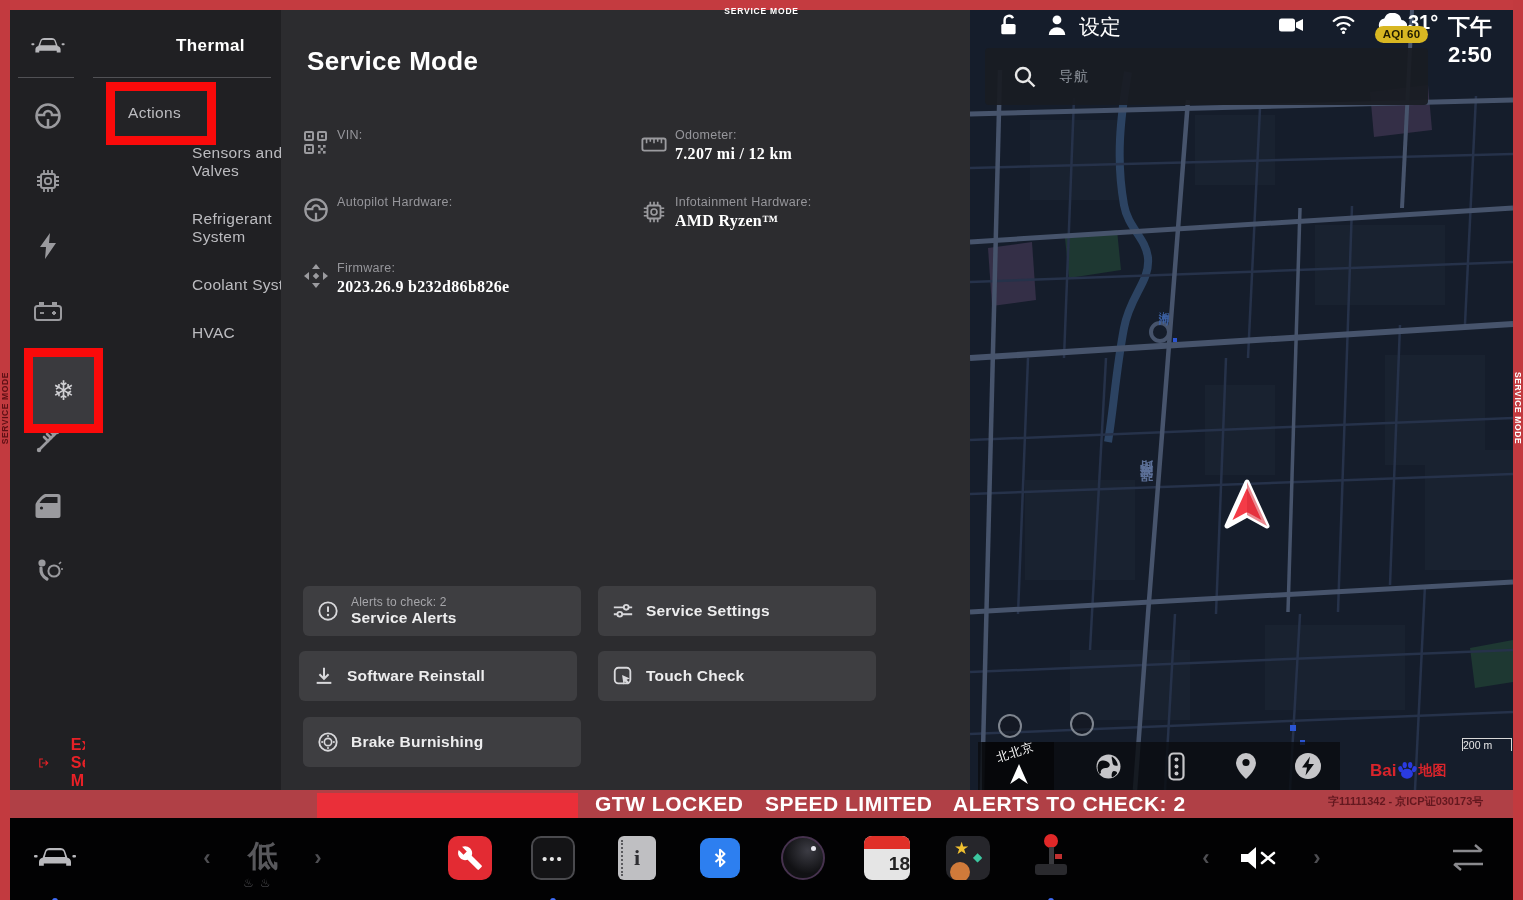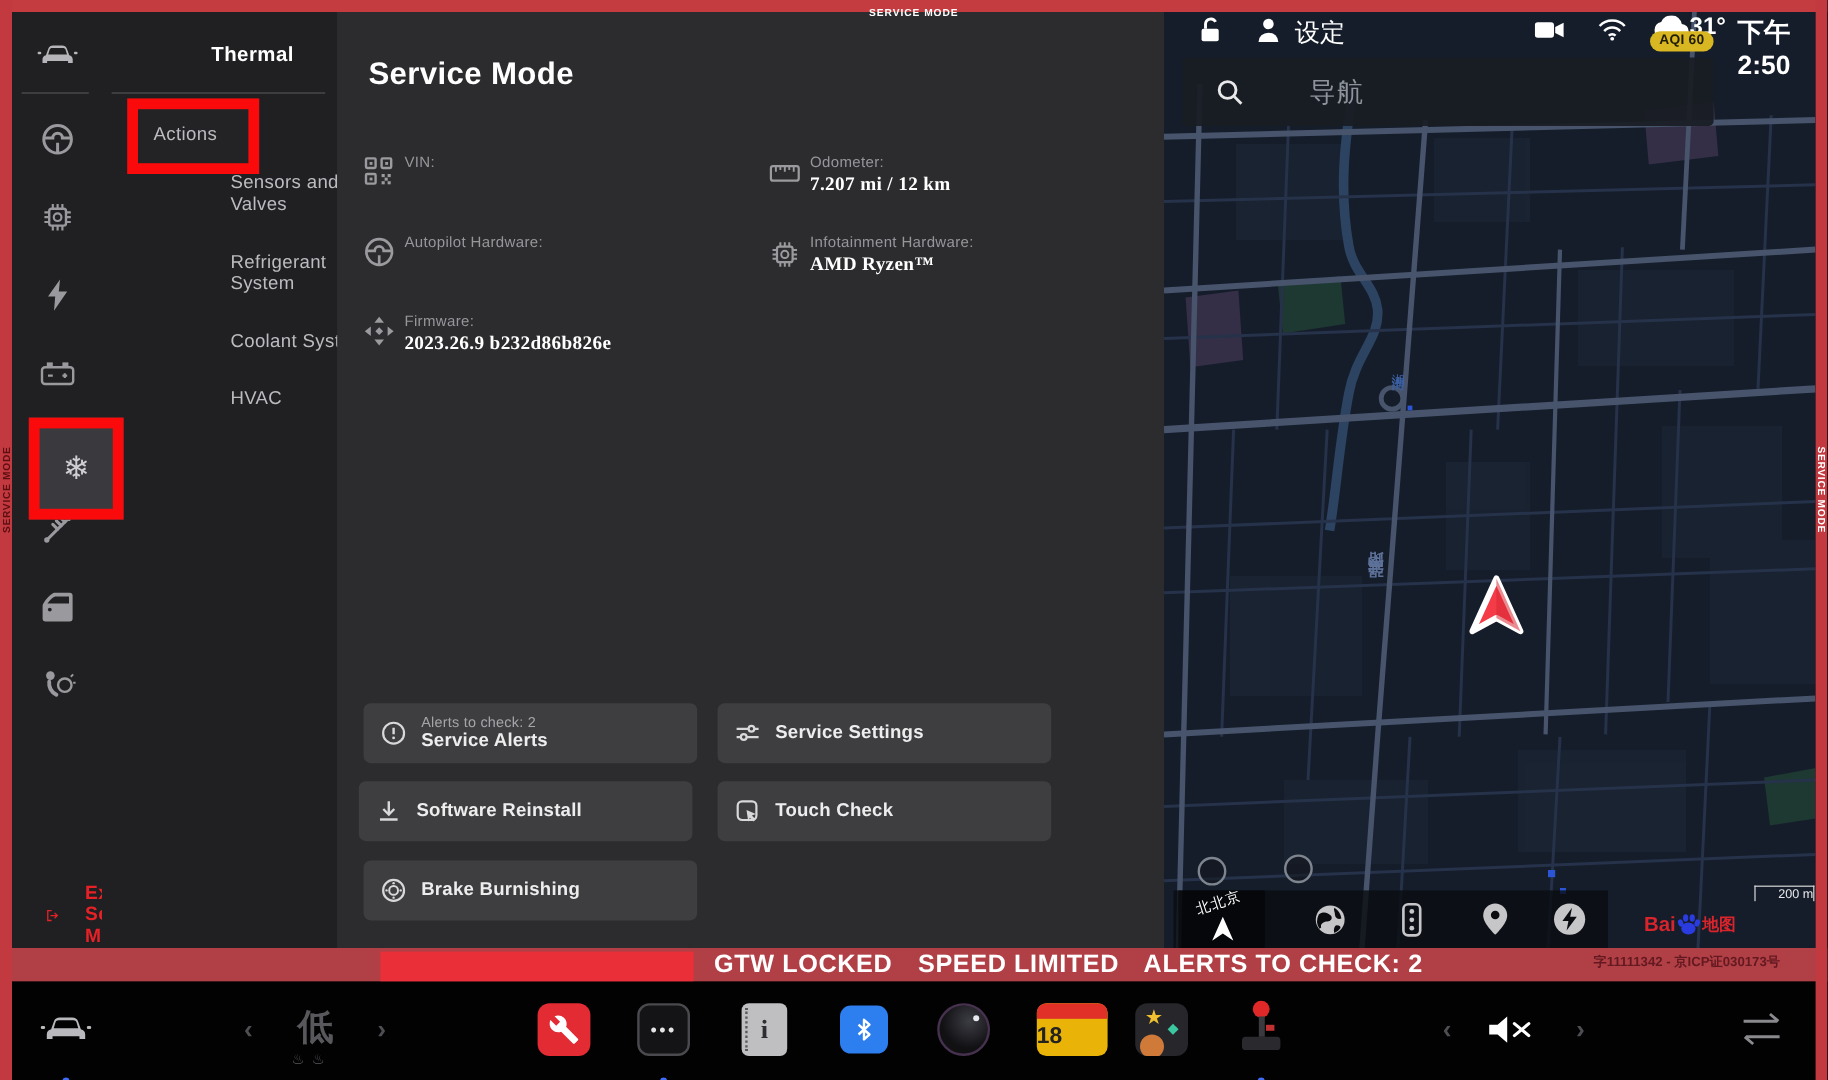--- a/index.html
+++ b/index.html
@@ -49,31 +49,31 @@
   .act-btn { position:absolute; width:278px; height:50px; background:#3e3e41; border-radius:6px; display:flex; align-items:center; padding-left:14px; gap:12px; cursor:pointer; }
   .act-btn .blabel { color:#ededee; font-size:15.5px; font-weight:600; letter-spacing:.2px; }
   .act-btn .bsub { color:#a6a6aa; font-size:12px; letter-spacing:.2px; }
 
   
   .map { left:970px; top:10px; width:543px; height:780px; background:#151d2b; z-index:4; overflow:hidden; }
   .statusbar { position:absolute; left:0; top:0; width:543px; height:34px; z-index:8;margin-left:13px; }
   .sb-txt { position:absolute; color:#fff; }
   .aqi-pill { position:absolute; left:392px; top:16px; width:53px; height:17px; background:#d8b722; border-radius:9px; color:#201c00; font-size:11.5px; font-weight:bold; text-align:center; line-height:17px; letter-spacing:.2px; }
   .searchbox { position:absolute; left:15px; top:38px; width:443px; height:57px; background:rgba(25,28,34,.93); border-radius:4px; z-index:7; display:flex; align-items:center; padding-left:28px; gap:22px; }
-  .searchbox .ph { color:#8e949c; font-size:22px; letter-spacing:1px;margin-left:32px; }
+  .searchbox .ph { color:#8e949c; font-size:14px; letter-spacing:1px; }
 
   .street-label { position:absolute; left:168px; top:470px; writing-mode:vertical-rl; transform:rotate(180deg); color:#5d7199; font-size:13px; letter-spacing:3px; z-index:6; font-weight:bold; }
   .river-label { position:absolute; left:186px; top:292px; writing-mode:vertical-rl; color:#3e63a6; font-size:11px; letter-spacing:2px; z-index:6; }
 
   .map-toolbar { position:absolute; left:8px; top:732px; width:362px; height:48px; background:rgba(10,12,16,.8); z-index:9; }
   .mt-tile { position:absolute; left:4px; top:0; width:72px; height:48px; background:rgba(0,0,0,.5); }
   .mt-ico { position:absolute; top:10px; width:28px; height:28px; display:flex; align-items:center; justify-content:center; }
   .compass-txt { position:absolute; left:14px; top:2px; color:#fff; font-size:12px; transform:rotate(-18deg); letter-spacing:1px; white-space:nowrap; }
 
-  .scalebar { position:absolute; left:492px; top:728px; width:50px; height:13px; border-left:1.5px solid #d8d8d8; border-right:1.5px solid #d8d8d8; border-top:1.5px solid #d8d8d8; color:#e8e8e8; font-size:10.5px; text-align:right; z-index:9; line-height:13px; }
+  .scalebar { position:absolute; left:492px; top:728px; width:50px; height:13px; border-left:1.5px solid #d8d8d8; border-right:1.5px solid #d8d8d8; border-top:1.5px solid #d8d8d8; color:#e8e8e8; font-size:10.5px; text-align:left; z-index:9; line-height:13px; }
   .baidu { position:absolute; left:400px; top:750px; z-index:9; display:flex; align-items:center; }
   .baidu .bai { color:#d9242b; font-weight:bold; font-size:17px; }
   .baidu .ditu { color:#d9242b; font-weight:bold; font-size:14px; }
   .icp { position:absolute; left:358px; top:756px; color:rgba(96,22,30,.95); font-size:11px; font-weight:bold; white-space:nowrap; z-index:32; }
 
   .nav-arrow { position:absolute; left:253px; top:468px; z-index:6; }
 
   
   .banner { left:0; top:790px; width:1523px; height:28px; background:#b04046; z-index:30; }
   .banner-bright { position:absolute; left:317px; top:3px; width:261px; height:25px; background:#ea2f39; }
@@ -88,21 +88,21 @@
   .low-sub { position:absolute; color:#58585c; font-size:12px; letter-spacing:6px; }
   .app-tile { border-radius:10px; }
   .wrench-tile { width:44px; height:44px; background:#e32b33; display:flex; align-items:center; justify-content:center; }
   .dots-tile { width:44px; height:44px; background:#141416; border:2px solid #4a4a4e; color:#e5e5e5; font-size:15px; letter-spacing:2px; display:flex; align-items:center; justify-content:center; }
   .notes-tile { width:38px; height:44px; background:#bfbfc2; border-radius:6px; position:relative; display:flex; align-items:center; justify-content:center; }
   .notes-tile .spine { position:absolute; left:3px; top:4px; bottom:4px; width:4px; border-left:2px dotted #5a5a5e; }
   .notes-tile .ni { color:#2e2e32; font-family:"Liberation Serif", serif; font-weight:bold; font-size:22px; }
   .bt-tile { width:40px; height:40px; background:#2d7ff0; border-radius:9px; display:flex; align-items:center; justify-content:center; }
   .lens-tile { width:44px; height:44px; border-radius:50%; border:2px solid #46324e; background:radial-gradient(circle at 62% 32%, #3c3c44, #111114 62%); position:relative; }
   .lens-tile .gl { position:absolute; left:28px; top:8px; width:5px; height:5px; border-radius:50%; background:#e8e8ef; }
-  .cal-tile { width:59px; height:44px; background:#eab308; border-radius:8px; overflow:hidden; text-align:left; }
+  .cal-tile { width:46px; height:44px; background:#e5e5e5; border-radius:8px; overflow:hidden; text-align:right; }
   .cal-tile .cal-top { height:13px; background:#e03028; }
   .cal-tile .cal-num { color:#222; font-size:19px; font-weight:bold; line-height:29px; }
   .art-tile { width:44px; height:44px; background:#26262b; border-radius:10px; position:relative; overflow:hidden; }
   .art-tile .star { position:absolute; left:8px; top:2px; color:#f0c030; font-size:17px; font-family:"DejaVu Sans", sans-serif; }
   .art-tile .gem { position:absolute; left:27px; top:14px; color:#3cc7a0; font-size:12px; font-family:"DejaVu Sans", sans-serif; }
   .art-tile .dome { position:absolute; left:4px; top:26px; width:20px; height:20px; border-radius:50%; background:#d07a3a; }
   .joy { position:relative; width:36px; height:46px; }
   .joy .knob { position:absolute; left:11px; top:0; width:14px; height:14px; border-radius:50%; background:#e02828; }
   .joy .stick { position:absolute; left:16px; top:13px; width:5px; height:17px; background:#3a3a3e; }
   .joy .btn { position:absolute; left:22px; top:20px; width:7px; height:5px; background:#c03030; }

